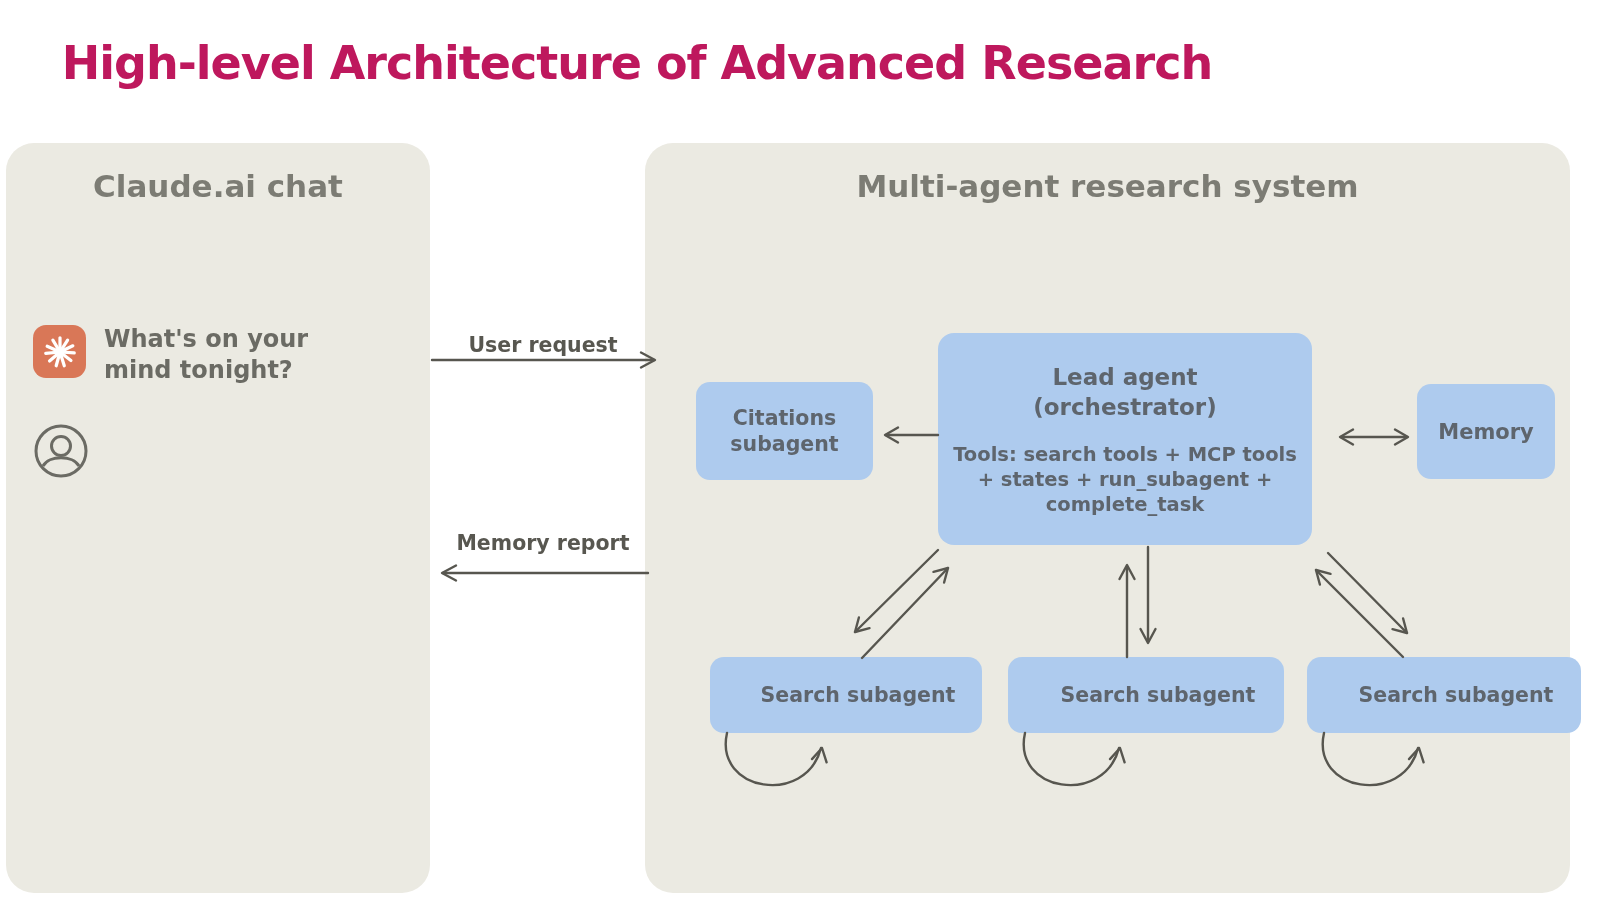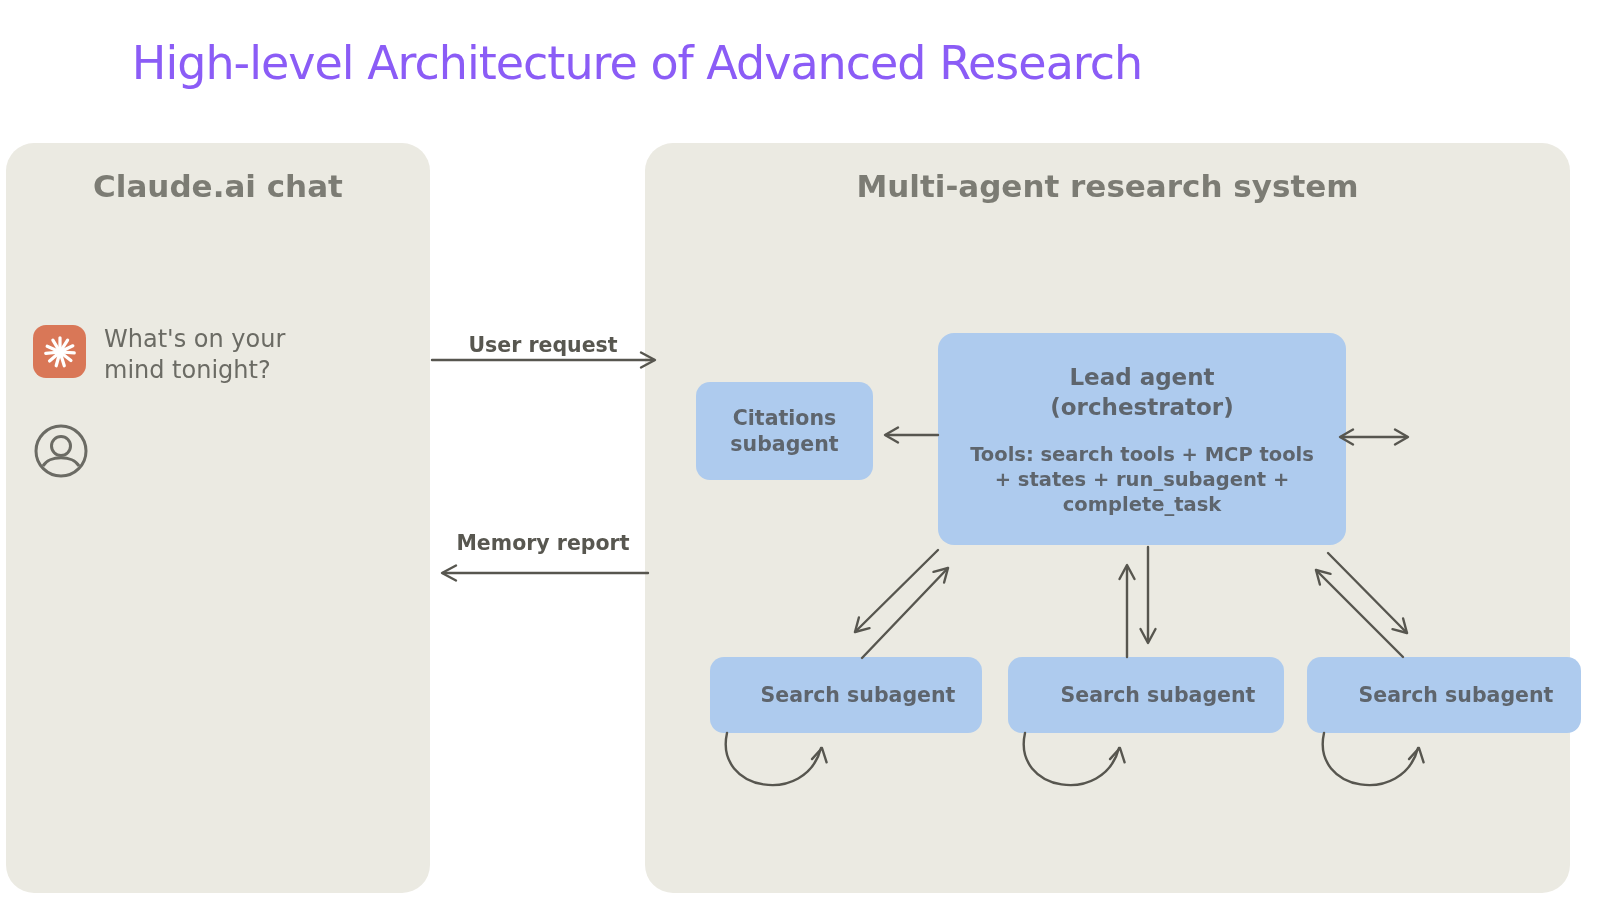--- a/index.html
+++ b/index.html
@@ -1,45 +1,45 @@
 <!DOCTYPE html>
 <html><head>
 <meta charset="utf-8">
 <style>
   html,body{margin:0;padding:0;background:#ffffff;width:1600px;height:900px;overflow:hidden;
     font-family:"DejaVu Sans","Liberation Sans",sans-serif;}
   .abs{position:absolute;}
   #stage{position:relative;width:1600px;height:900px;background:#ffffff;}
 
-  .main-title{left:0;top:36px;width:1274px;text-align:center;font-size:46px;font-weight:normal;
-    color:#8b5cf6;letter-spacing:-1px;}
+  .main-title{left:0;top:36px;width:1274px;text-align:center;font-size:46px;font-weight:bold;
+    color:#be185d;letter-spacing:-1px;}
 
   .panel{background:#EBEAE2;border-radius:28px;}
   .panel-left{left:6px;top:143px;width:424px;height:750px;}
   .panel-right{left:645px;top:143px;width:925px;height:750px;}
   .panel-heading{top:168px;font-size:31px;font-weight:bold;color:#7c7c74;text-align:center;}
   .panel-heading.lh{left:6px;width:424px;}
   .panel-heading.rh{left:645px;width:925px;}
 
   .claude-icon{left:33px;top:325px;width:53px;height:53px;background:#D97757;border-radius:13px;
     display:flex;align-items:center;justify-content:center;}
-  .prompt-text{left:104px;top:324px;width:230px;font-size:24px;font-weight:400;color:#6b6b64;
+  .prompt-text{left:104px;top:324px;width:230px;font-size:24px;font-weight:700;color:#6b6b64;
     line-height:31px;white-space:pre-line;}
   .avatar-icon{left:33px;top:423px;width:56px;height:56px;}
   .query-text{left:104px;top:429px;width:260px;font-size:20.5px;font-weight:500;color:#6b6b64;
     line-height:25.6px;white-space:pre-line;}
 
   .flow-label{width:230px;text-align:center;font-size:20.5px;font-weight:600;color:#585750;}
   .flow-label.request{left:428px;top:321px;margin-top:12px;}
   .flow-label.report{left:428px;top:531px;}
 
   .bluebox{background:#AECBEE;border-radius:14px;display:flex;align-items:center;justify-content:center;
     text-align:center;color:#5e656d;font-weight:600;}
   .box-citations{left:696px;top:382px;width:177px;height:98px;font-size:20.5px;line-height:26px;white-space:pre-line;}
-  .box-lead{left:938px;top:333px;width:408px;height:212px;border-radius:16px;flex-direction:column;}
+  .box-lead{left:938px;top:333px;width:374px;height:212px;border-radius:16px;flex-direction:column;}
   .lead-title{font-size:23px;line-height:30px;white-space:pre-line;margin-bottom:20px;}
   .lead-tools{font-size:19.5px;line-height:25px;width:350px;}
   .box-memory{left:1417px;top:384px;width:138px;height:95px;font-size:21px;}
   .box-search{top:657px;height:76px;font-size:20.5px;padding-left:24px;}
   .box-search.s1{left:710px;width:248px;}
   .box-search.s2{left:1008px;width:252px;}
   .box-search.s3{left:1307px;width:250px;}
 
   svg.overlay{position:absolute;left:0;top:0;width:1600px;height:900px;pointer-events:none;}
   .arrow{stroke:#57564F;stroke-width:2.4;fill:none;stroke-linecap:round;stroke-linejoin:round;}
@@ -93,20 +93,23 @@
     <span>Citations
 subagent</span>
   </div>
 
   <div class="abs bluebox box-lead">
     <div class="lead-title">Lead agent
 (orchestrator)</div>
     <div class="lead-tools">Tools: search tools + MCP tools + states + run_subagent + complete_task</div>
   </div>
 
+  <div class="abs bluebox box-memory">
+    <span>Memory</span>
+  </div>
 
   <div class="abs bluebox box-search s1">
     <span>Search subagent</span>
   </div>
   <div class="abs bluebox box-search s2">
     <span>Search subagent</span>
   </div>
   <div class="abs bluebox box-search s3">
     <span>Search subagent</span>
   </div>

